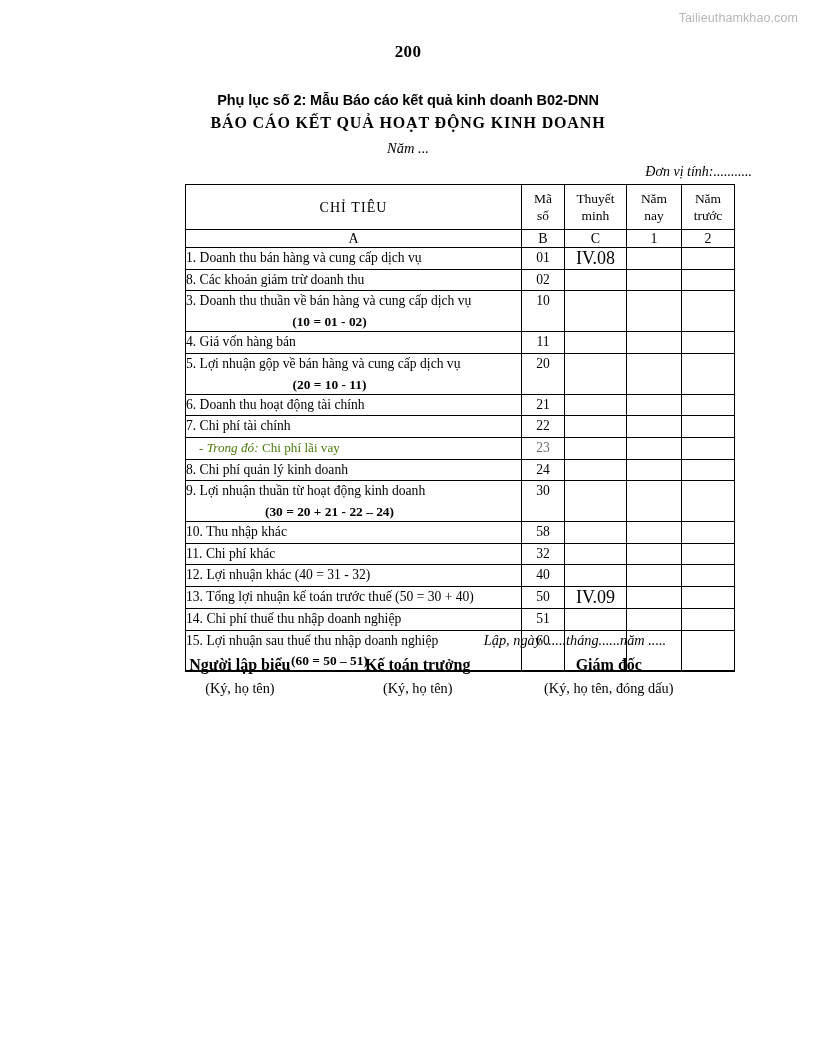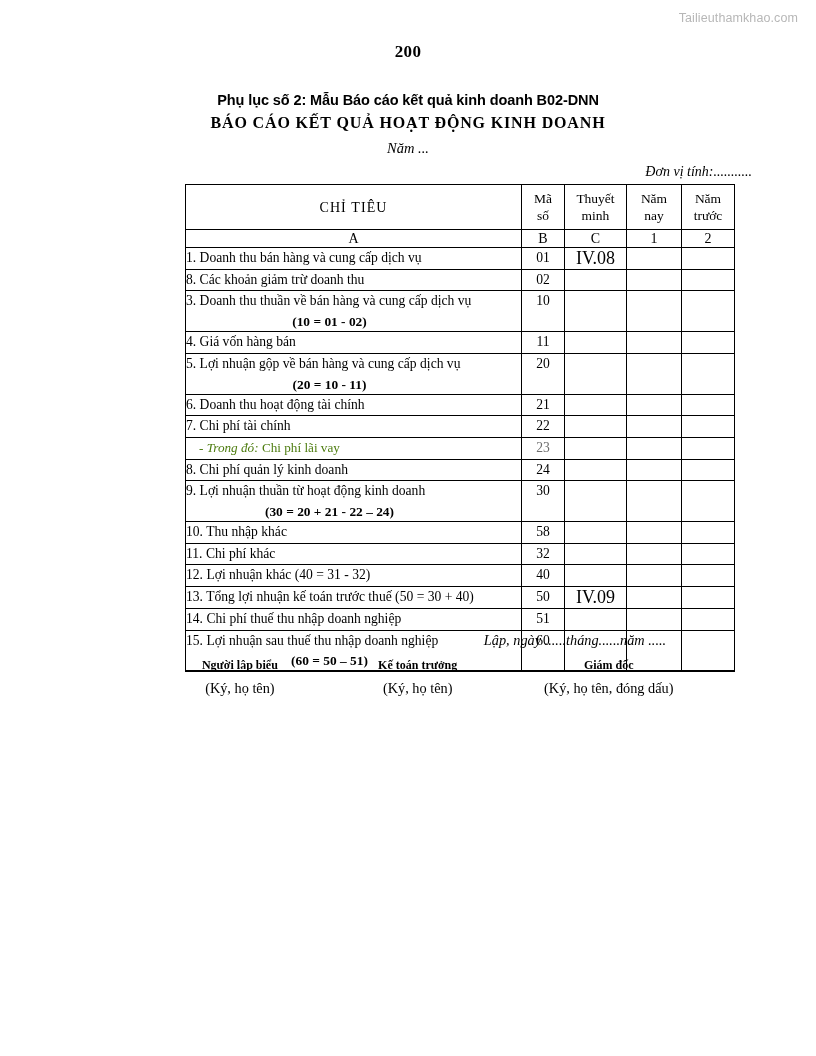--- a/index.html
+++ b/index.html
@@ -194,21 +194,21 @@
     width: 560px;
     display: flex;
   }
   .sign-col {
     flex: 1 1 0;
     text-align: center;
   }
   .sign-col.wide { flex: 1.15 1 0; }
   .sign-title {
     font-weight: bold;
-    font-size: 12px;
+    font-size: 16px;
     line-height: 24px;
   }
   .sign-sub {
     font-size: 14.3px;
     line-height: 23px;
   }
 </style>
 </head>
 <body>
 

